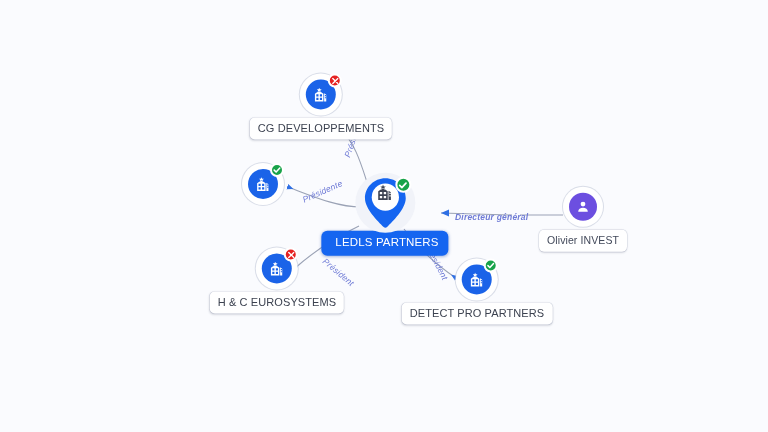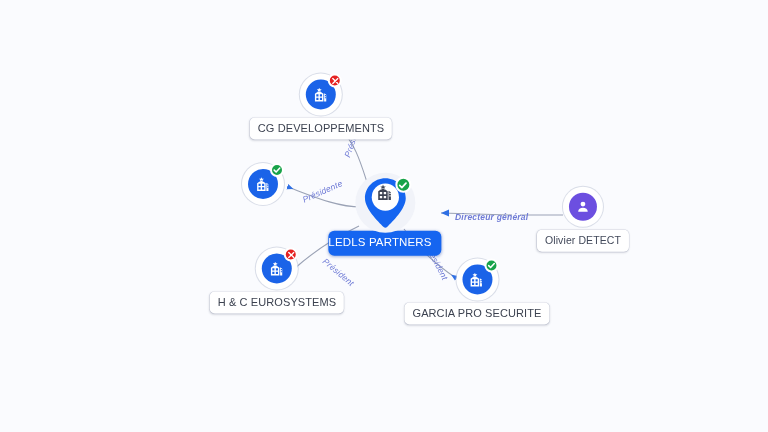--- a/index.html
+++ b/index.html
@@ -144,21 +144,21 @@
   .pill.person {
     color: #42495a;
     font-size: 10.5px;
   }
   .pill.primary {
     background: #1565f0;
     color: #ffffff;
     font-size: 11.5px;
     font-weight: 400;
     letter-spacing: .15px;
-    padding: 6px 10px 7px 0;
+    padding: 6px 10px 7px 14px;
     border-radius: 6px;
     box-shadow: 0 1px 3px rgba(20,60,160,.35);
   }
   .node.center { z-index: 8; }
   .node.center .pill { margin-top: -4px; }
 
   
   .avatar-halo {
     position: absolute;
     left: 50%; top: 50%;
@@ -282,34 +282,34 @@
         <svg width="17" height="17" viewBox="0 0 24 24" fill="#ffffff">
           <path d="M3 21V10.2l6-4.1 6 4.1V21H3zm2-2h3v-3H5v3zm5 0h3v-3h-3v3zm-5-5h3v-3H5v3zm5 0h3v-3h-3v3zM16 21V9.6l3 1.9V21h-3zm1.1-7.4h1.6v-1.5h-1.6v1.5zm0 3.1h1.6v-1.5h-1.6v1.5zM6.6 8.2 9 6.6l2.4 1.6-.8-2.6 2-1.6h-2.5L9 1.6 8.1 4H5.7l1.8 1.6-.9 2.6z"></path>
         </svg>
       </div>
       <div class="badge ok">
         <svg width="8" height="8" viewBox="0 0 10 10">
           <path d="M1.5 5.2 L3.9 7.6 L8.5 2.6" fill="none" stroke="#ffffff" stroke-width="1.9" stroke-linecap="round" stroke-linejoin="round"></path>
         </svg>
       </div>
     </div>
-    <div class="pill">GARCIA PRO SECURITE</div>
+    <div class="pill">DETECT PRO PARTNERS</div>
   </div>
 
   <div class="node" style="left:583px; top:218px;">
     <div class="node-art">
       <div class="avatar-halo"></div>
       <div class="avatar-disc">
         <svg width="16" height="16" viewBox="0 0 24 24" fill="#ffffff">
           <circle cx="12" cy="8" r="3.6"></circle>
           <path d="M4.8 19.4c0-3.7 3.2-5.8 7.2-5.8s7.2 2.1 7.2 5.8z"></path>
         </svg>
       </div>
     </div>
-    <div class="pill person">Olivier DETECT</div>
+    <div class="pill person">Olivier INVEST</div>
   </div>
 
   <div class="node center" style="left:385px; top:214px;">
     <div class="center-art">
       <div class="center-halo"></div>
       <div class="pin-wrap">
         <svg width="46" height="54" viewBox="0 0 46 54">
           <path d="M23 2.5 C11.7 2.5 2.6 11.5 2.6 22.5 C2.6 33 15.5 45.5 21.3 51.3 C22.3 52.2 23.7 52.2 24.7 51.3 C30.5 45.5 43.4 33 43.4 22.5 C43.4 11.5 34.3 2.5 23 2.5 Z" fill="#1565f0"></path>
           <circle cx="23" cy="21.5" r="13.6" fill="#ffffff"></circle>
         </svg>

